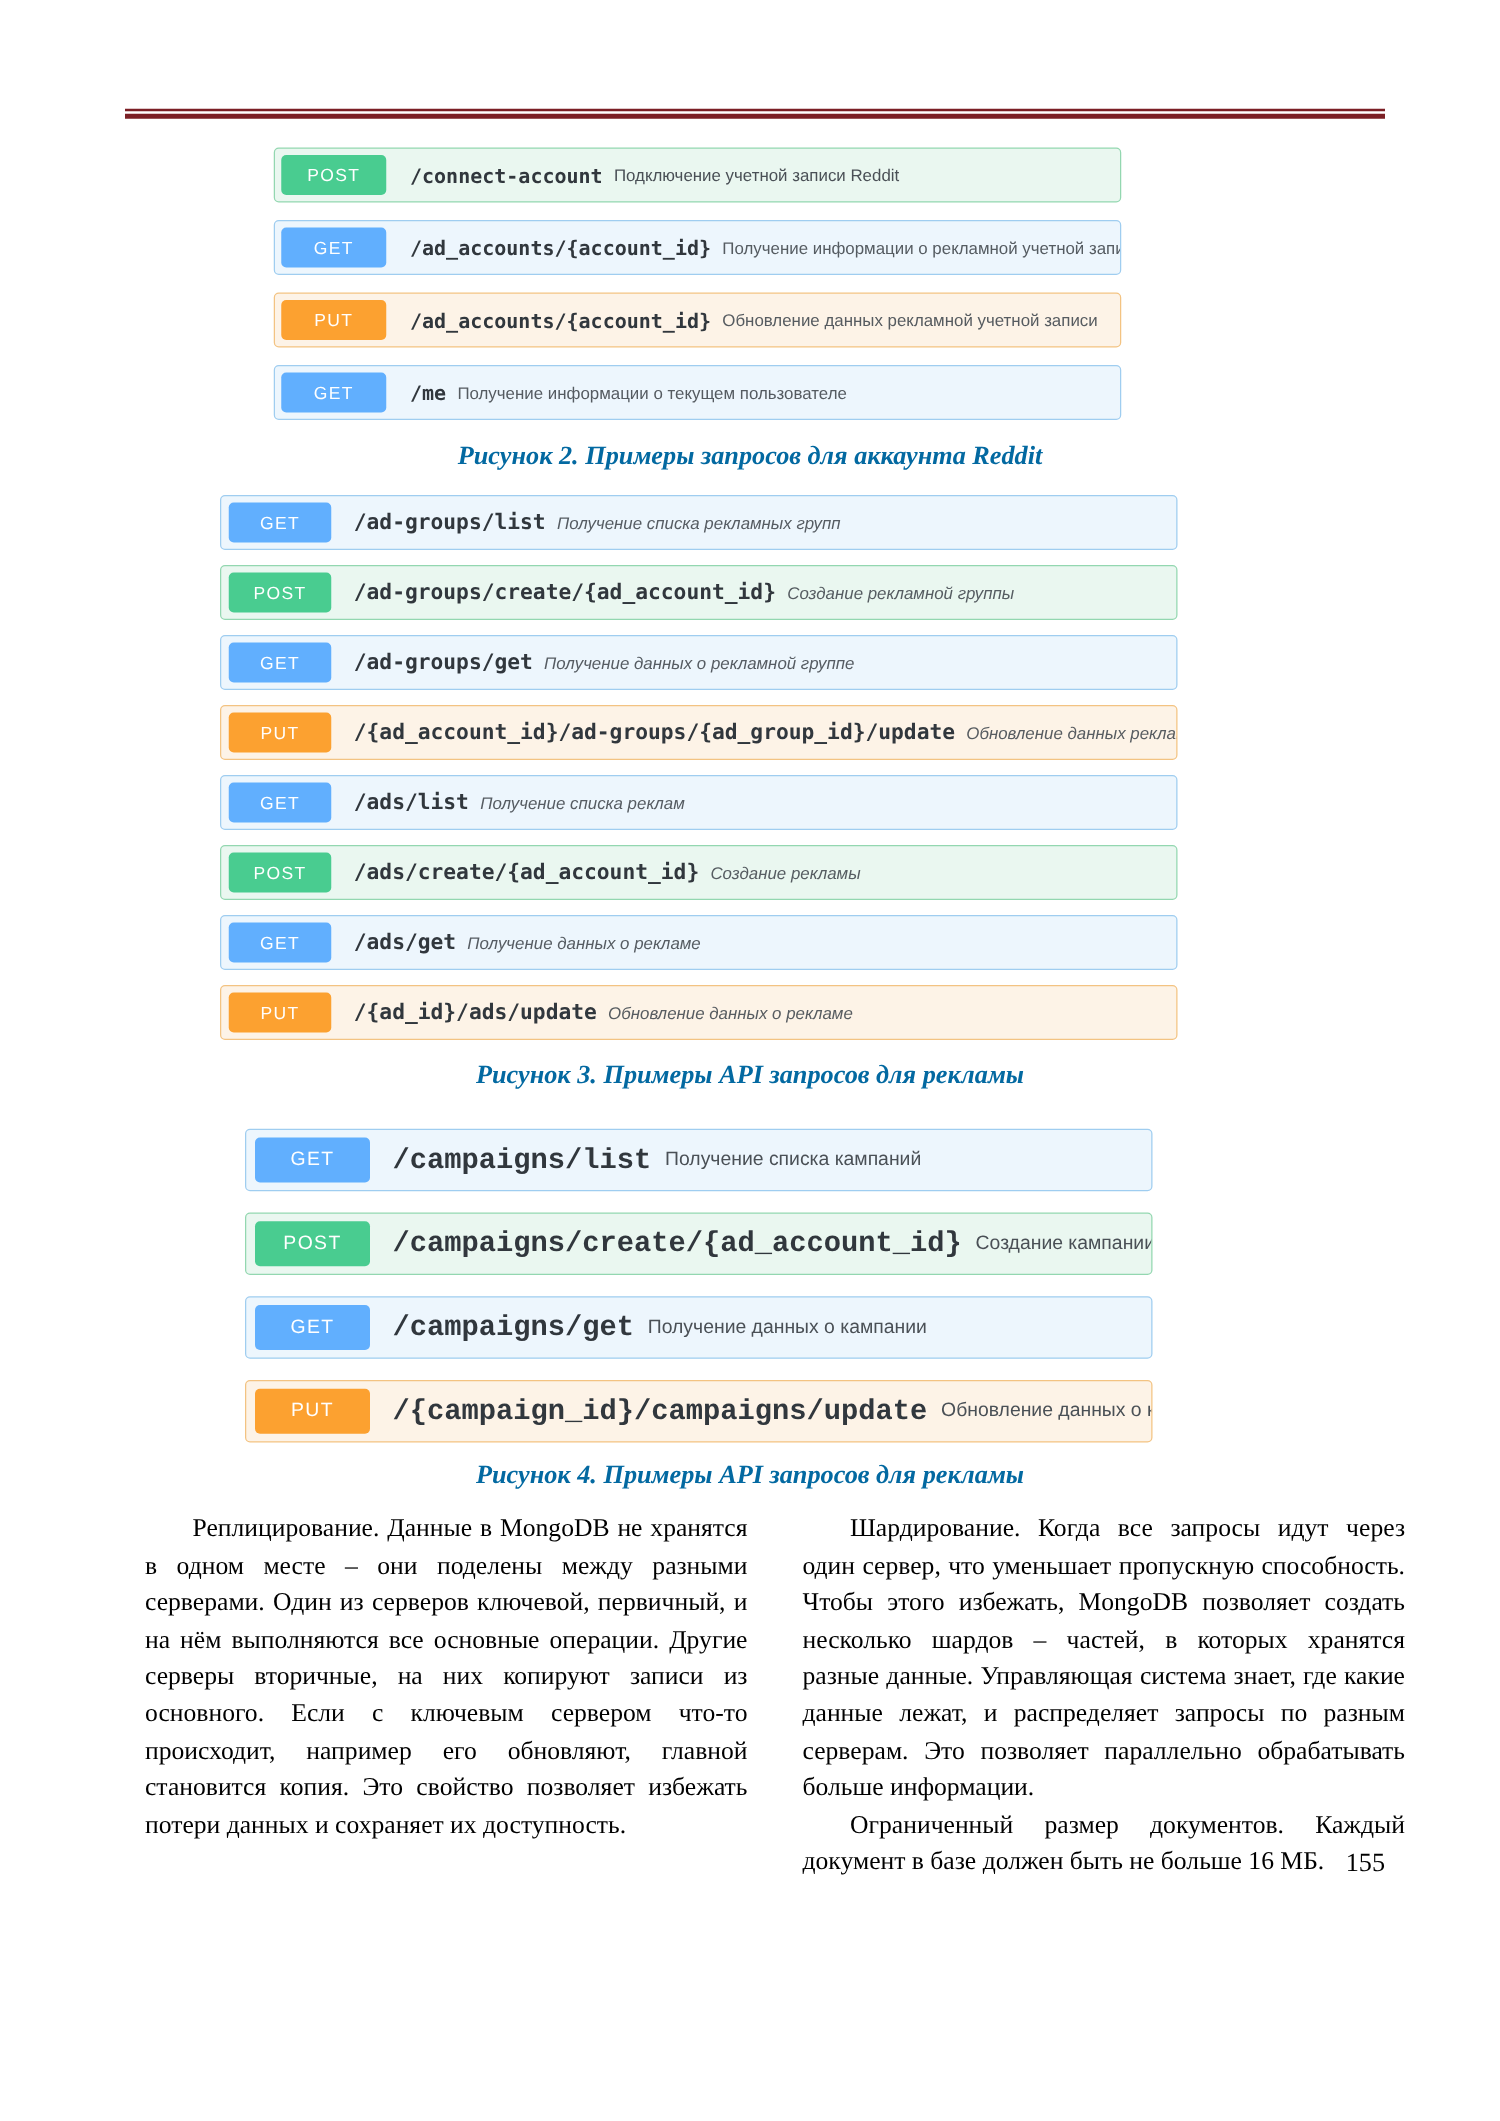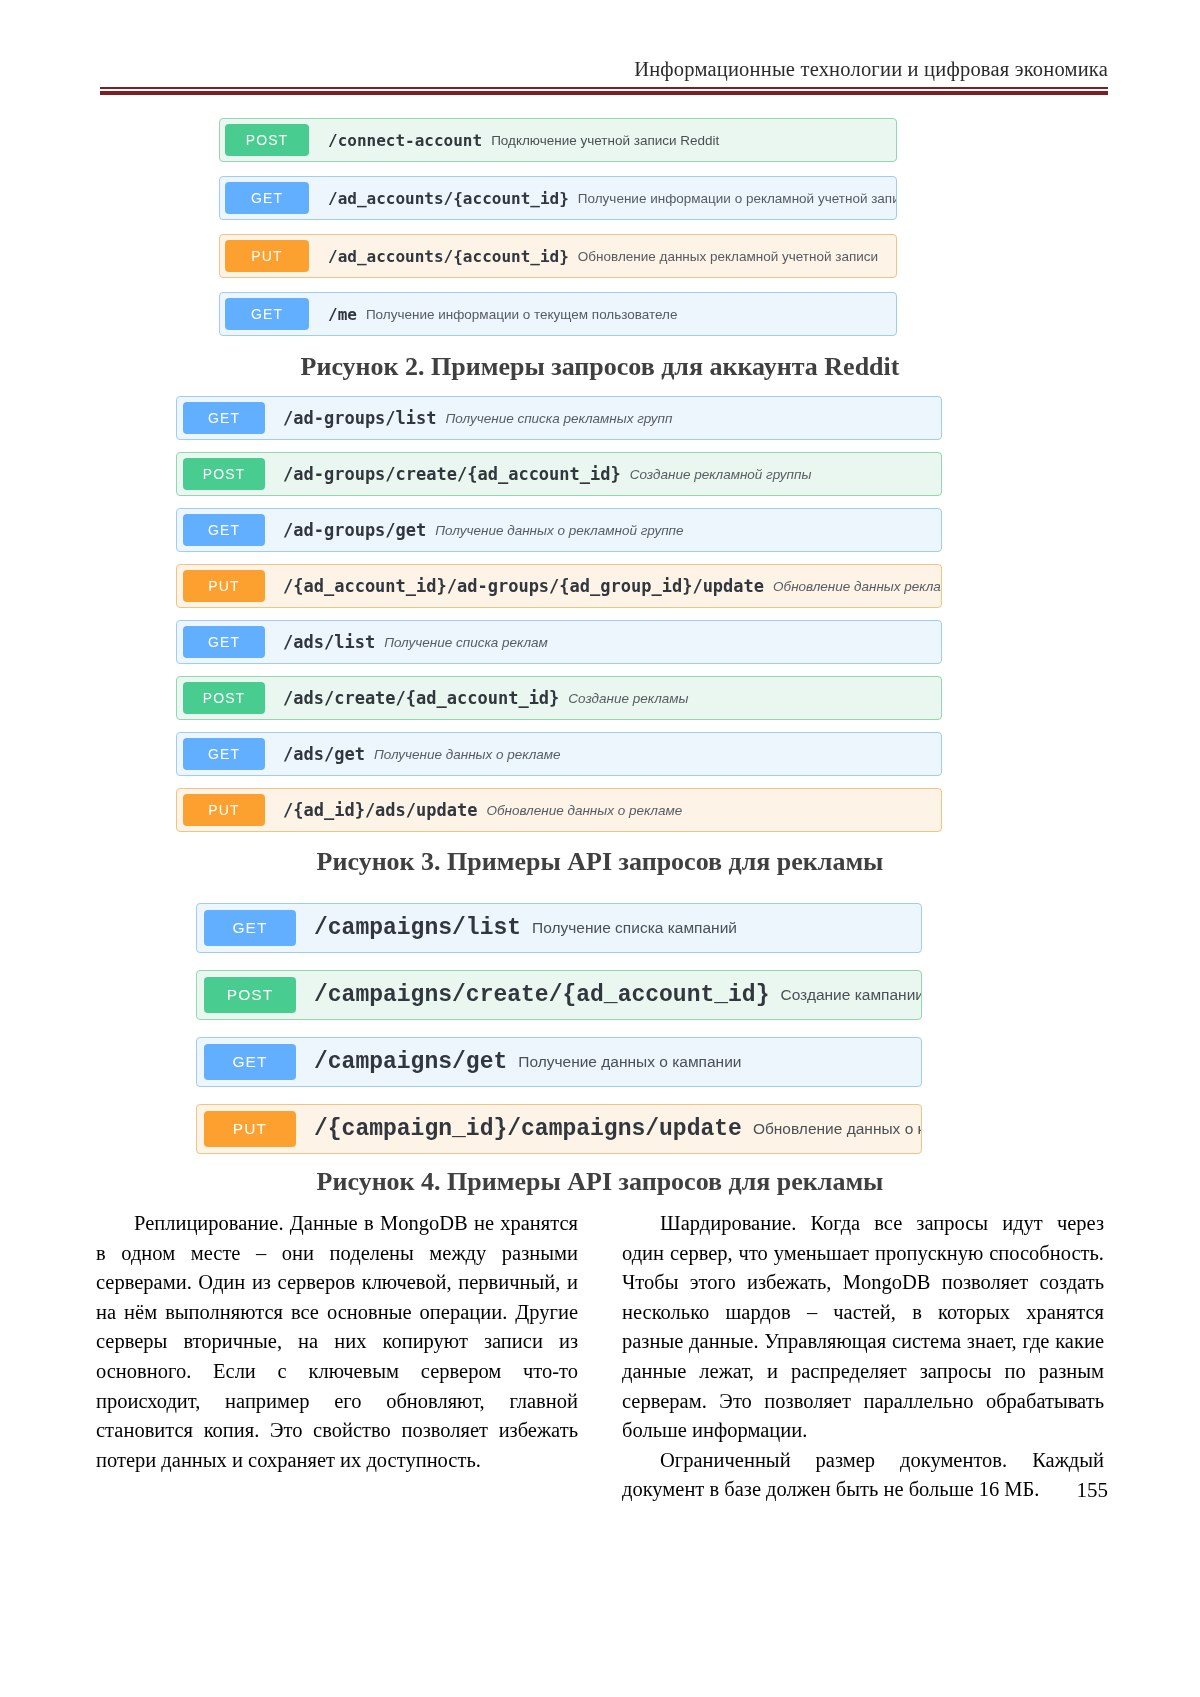--- a/index.html
+++ b/index.html
@@ -123,32 +123,33 @@
   #fig4 .desc { font-size: 15.5px; margin-left: 11px; }
 
   
   .caption {
     position: absolute;
     width: 1008px;
     left: 96px;
     text-align: center;
     font-family: "Liberation Serif", serif;
     font-weight: bold;
-    font-size: 26px;
-    color: #404040;
-    white-space: nowrap;
+    font-size: 21px;
+    color: #0369a1;
+    white-space: nowrap;
+    font-style: italic;
   }
   #cap2 { top: 352px; }
   #cap3 { top: 847px; }
   #cap4 { top: 1167px; }
 
   
   .body-cols {
     position: absolute;
-    left: 96px;
+    left: 116px;
     top: 1209px;
     width: 1008px;
     display: flex;
     gap: 44px;
   }
   .col {
     width: 482px;
   }
   .col p {
     margin: 0;
@@ -168,21 +169,20 @@
     top: 1478px;
     font-family: "Liberation Serif", serif;
     font-size: 21px;
   }
 </style>
 </head>
 <body>
 
 <div class="page">
 
-  <div class="runhead">Информационные технологии и цифровая экономика</div>
   <div class="runhead-rules">
     <div class="r1"></div>
     <div class="r2"></div>
   </div>
 
   <div class="figure" id="fig2">
     <div class="api-block">
         <div class="api-row m-post">
           <span class="verb">POST</span>
           <span class="path">/connect-account</span>

